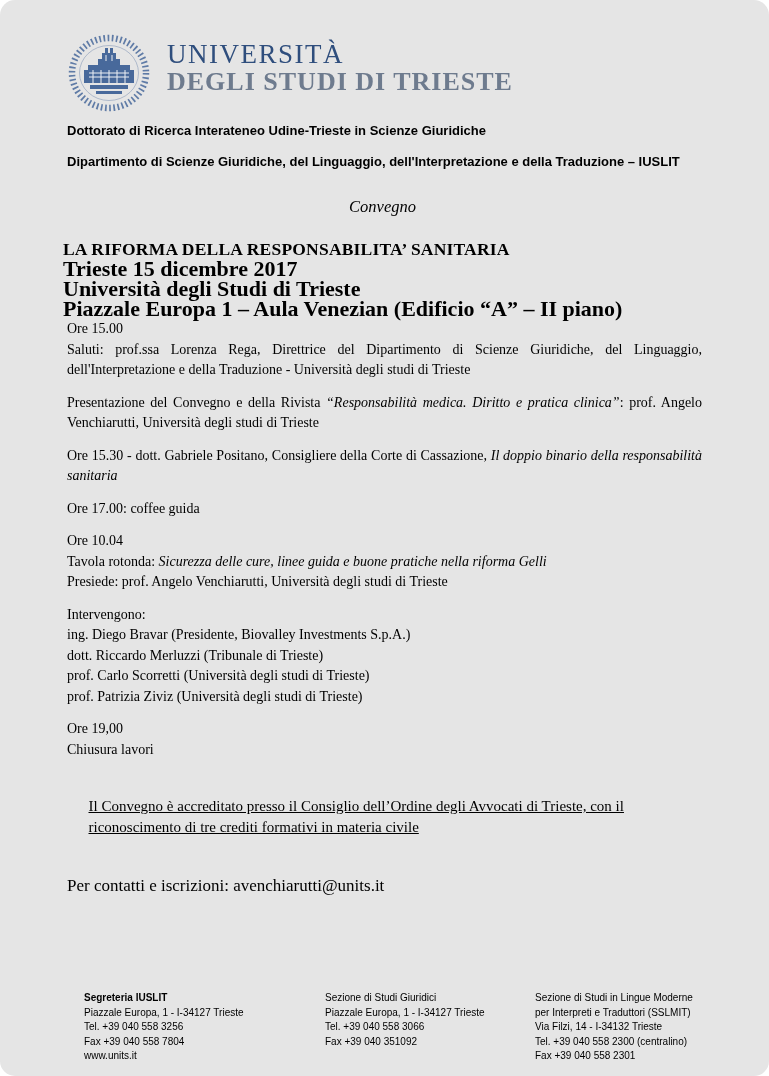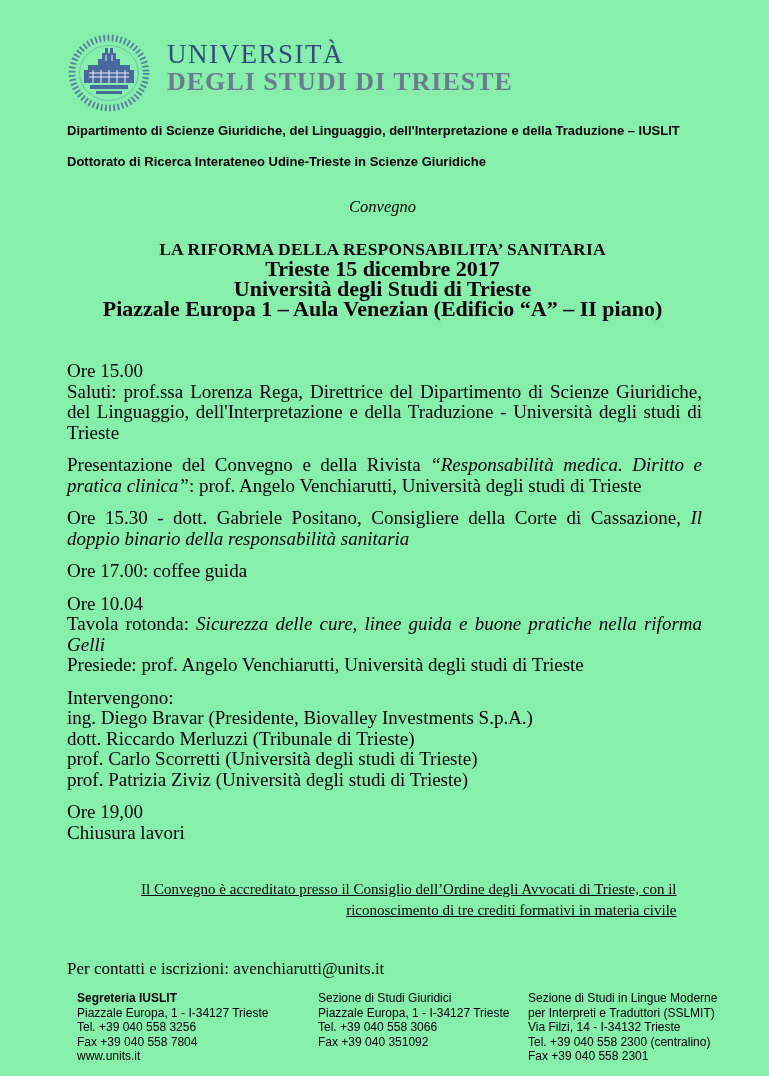--- a/index.html
+++ b/index.html
@@ -1,25 +1,26 @@
 <!DOCTYPE html>
 <html><head>
 <meta charset="utf-8">
 <style>
   html, body { margin: 0; padding: 0; background: #ffffff; }
   .page {
     position: relative;
     width: 769px;
     height: 1076px;
-    background: #86efac;
+    background: #e5e5e5;
     box-sizing: border-box;
     padding: 30px 67px 0 63px;
     color: #000000;
     font-family: "Liberation Serif", "DejaVu Serif", serif;
     overflow: hidden;
+    border-radius: 15px;
   }
   
   .logo-row { display: flex; align-items: flex-start; gap: 12px; }
   .seal { flex: 0 0 auto; margin-top: 2px; }
   .wordmark { margin-top: 10px; line-height: 1.04; }
   .wm1 {
     font-size: 27px; letter-spacing: 1.5px;
     color: #2f4e7d; font-family: "Liberation Serif", serif;
   }
   .wm2 {
@@ -30,40 +31,40 @@
     font-family: "Liberation Sans", sans-serif;
     font-weight: bold; font-size: 13px; line-height: 15px;
     margin: 9px 0 0 4px;
   }
   .dept + .dept { margin-top: 16px; }
   
   .convegno {
     text-align: center; font-style: italic;
     font-size: 16.5px; margin-top: 28px;
   }
-  .title-block { text-align: center; margin-top: 22px; font-weight: bold; line-height: 20px; }
+  .title-block { margin-top: 22px; font-weight: bold; line-height: 20px; }
   .event-title { font-size: 17.5px; letter-spacing: .2px; }
   .event-sub { font-size: 22px; }
   
-  #program { margin-top: 42px; font-size: 19px; line-height: 20.5px; margin-left: 4px; }
+  #program { font-size: 14px; line-height: 20.5px; margin-left: 4px; }
   #program p.para { text-align: justify; margin: 0 0 12px 0; }
   #program p.para i { font-style: italic; }
   
   .accreditation {
     margin: 36px auto 0 auto; max-width: 588px;
-    text-align: right; font-size: 15px; line-height: 21px;
+    text-align: left; font-size: 15px; line-height: 21px;
     text-decoration: underline;
   }
   .contact { margin: 38px 0 0 4px; font-size: 17px; }
   
   .footer-grid {
-    position: absolute; left: 77px; right: 40px; top: 991px;
+    position: absolute; left: 84px; right: 40px; top: 991px;
     display: grid; grid-template-columns: 241px 210px 1fr;
     font-family: "Liberation Sans", sans-serif;
-    font-size: 12px; line-height: 14.5px; color: #000;
+    font-size: 10px; line-height: 14.5px; color: #000;
   }
   .fline { white-space: nowrap; }
   .fbold { font-weight: bold; }
 </style>
 </head>
 <body>
 
 <div class="page">
 
   <div class="logo-row">
@@ -91,22 +92,22 @@
         <line x1="43" y1="23" x2="43" y2="29"></line>
         <line x1="49" y1="23" x2="49" y2="29"></line>
       </g>
     </svg>
     <div class="wordmark">
       <div class="wm1">UNIVERSITÀ</div>
       <div class="wm2">DEGLI STUDI DI TRIESTE</div>
     </div>
   </div>
 
+  <p class="dept">Dottorato di Ricerca Interateneo Udine-Trieste in Scienze Giuridiche</p>
   <p class="dept">Dipartimento di Scienze Giuridiche, del Linguaggio, dell'Interpretazione e della Traduzione – IUSLIT</p>
-  <p class="dept">Dottorato di Ricerca Interateneo Udine-Trieste in Scienze Giuridiche</p>
 
   <div class="convegno">Convegno</div>
 
   <div class="title-block">
     <div class="event-title">LA RIFORMA DELLA RESPONSABILITA’ SANITARIA</div>
     <div class="event-sub">Trieste 15 dicembre 2017</div>
     <div class="event-sub">Università degli Studi di Trieste</div>
     <div class="event-sub">Piazzale Europa 1 – Aula Venezian (Edificio “A” – II piano)</div>
   </div>
 

